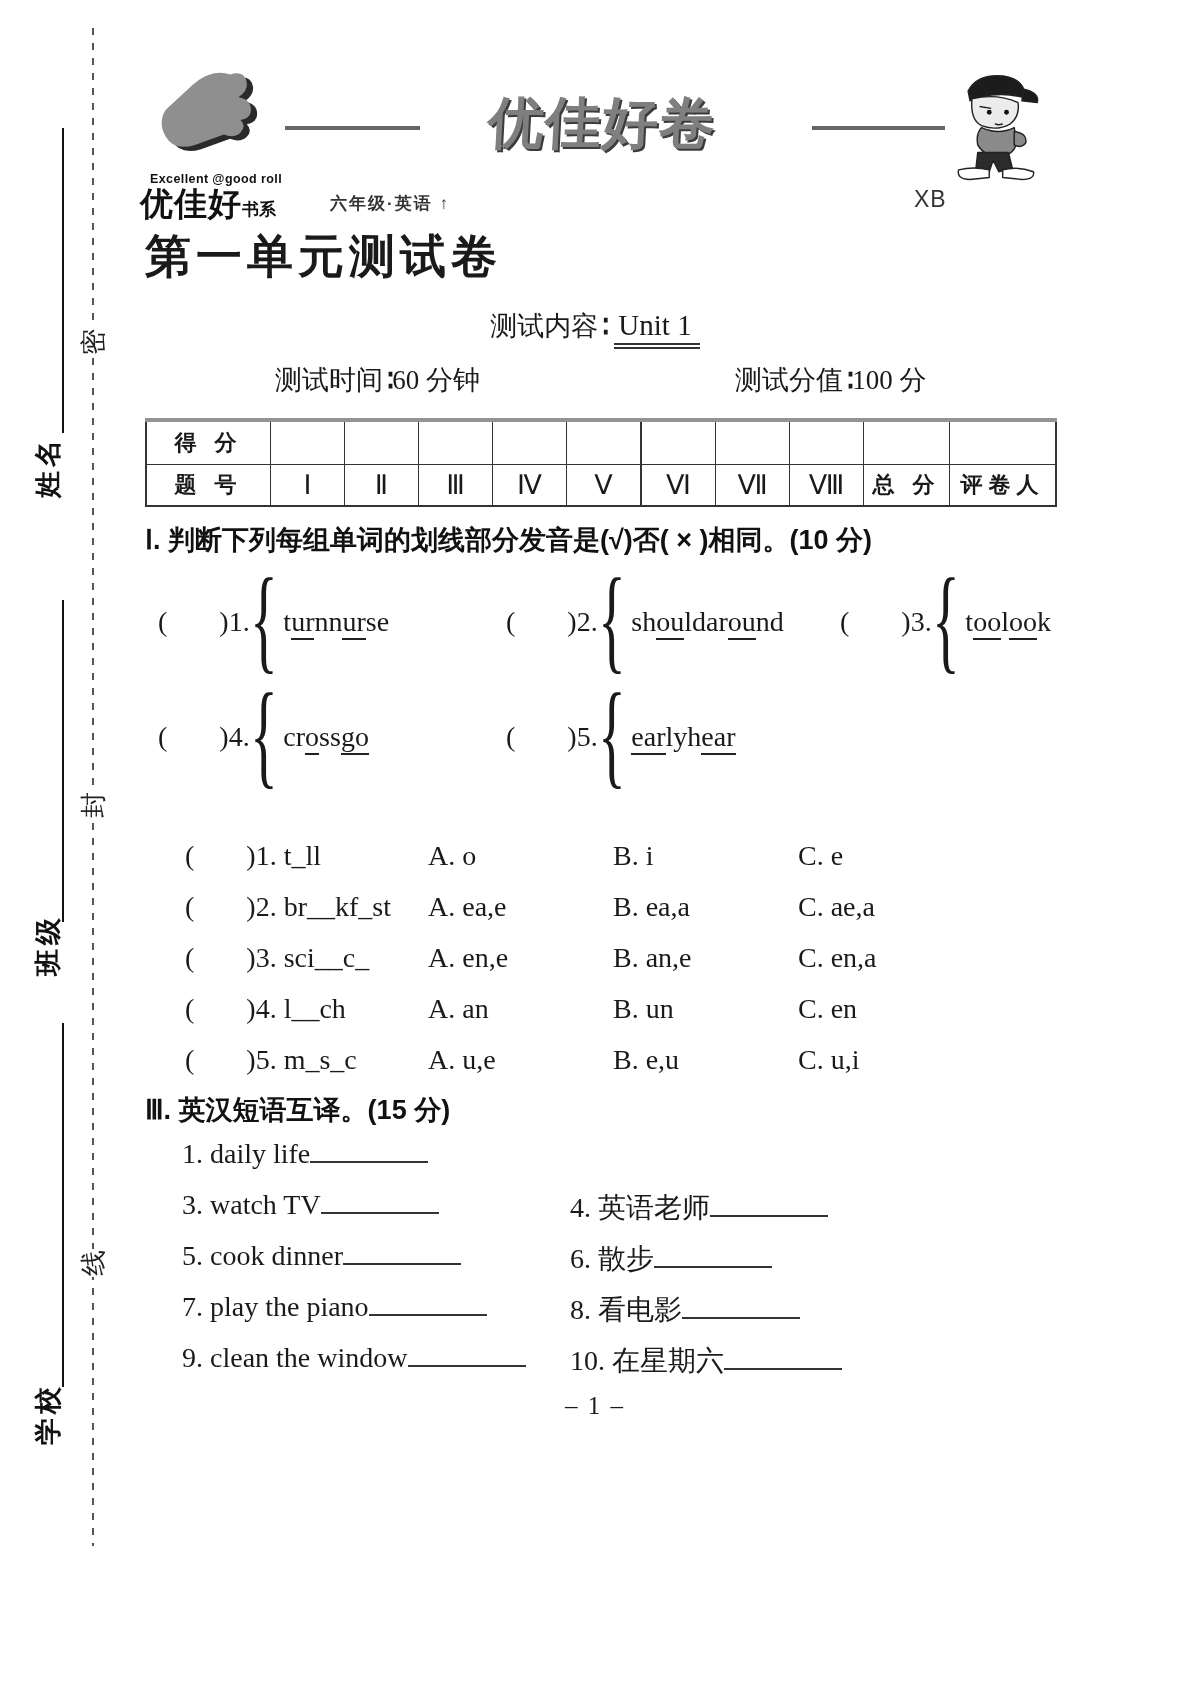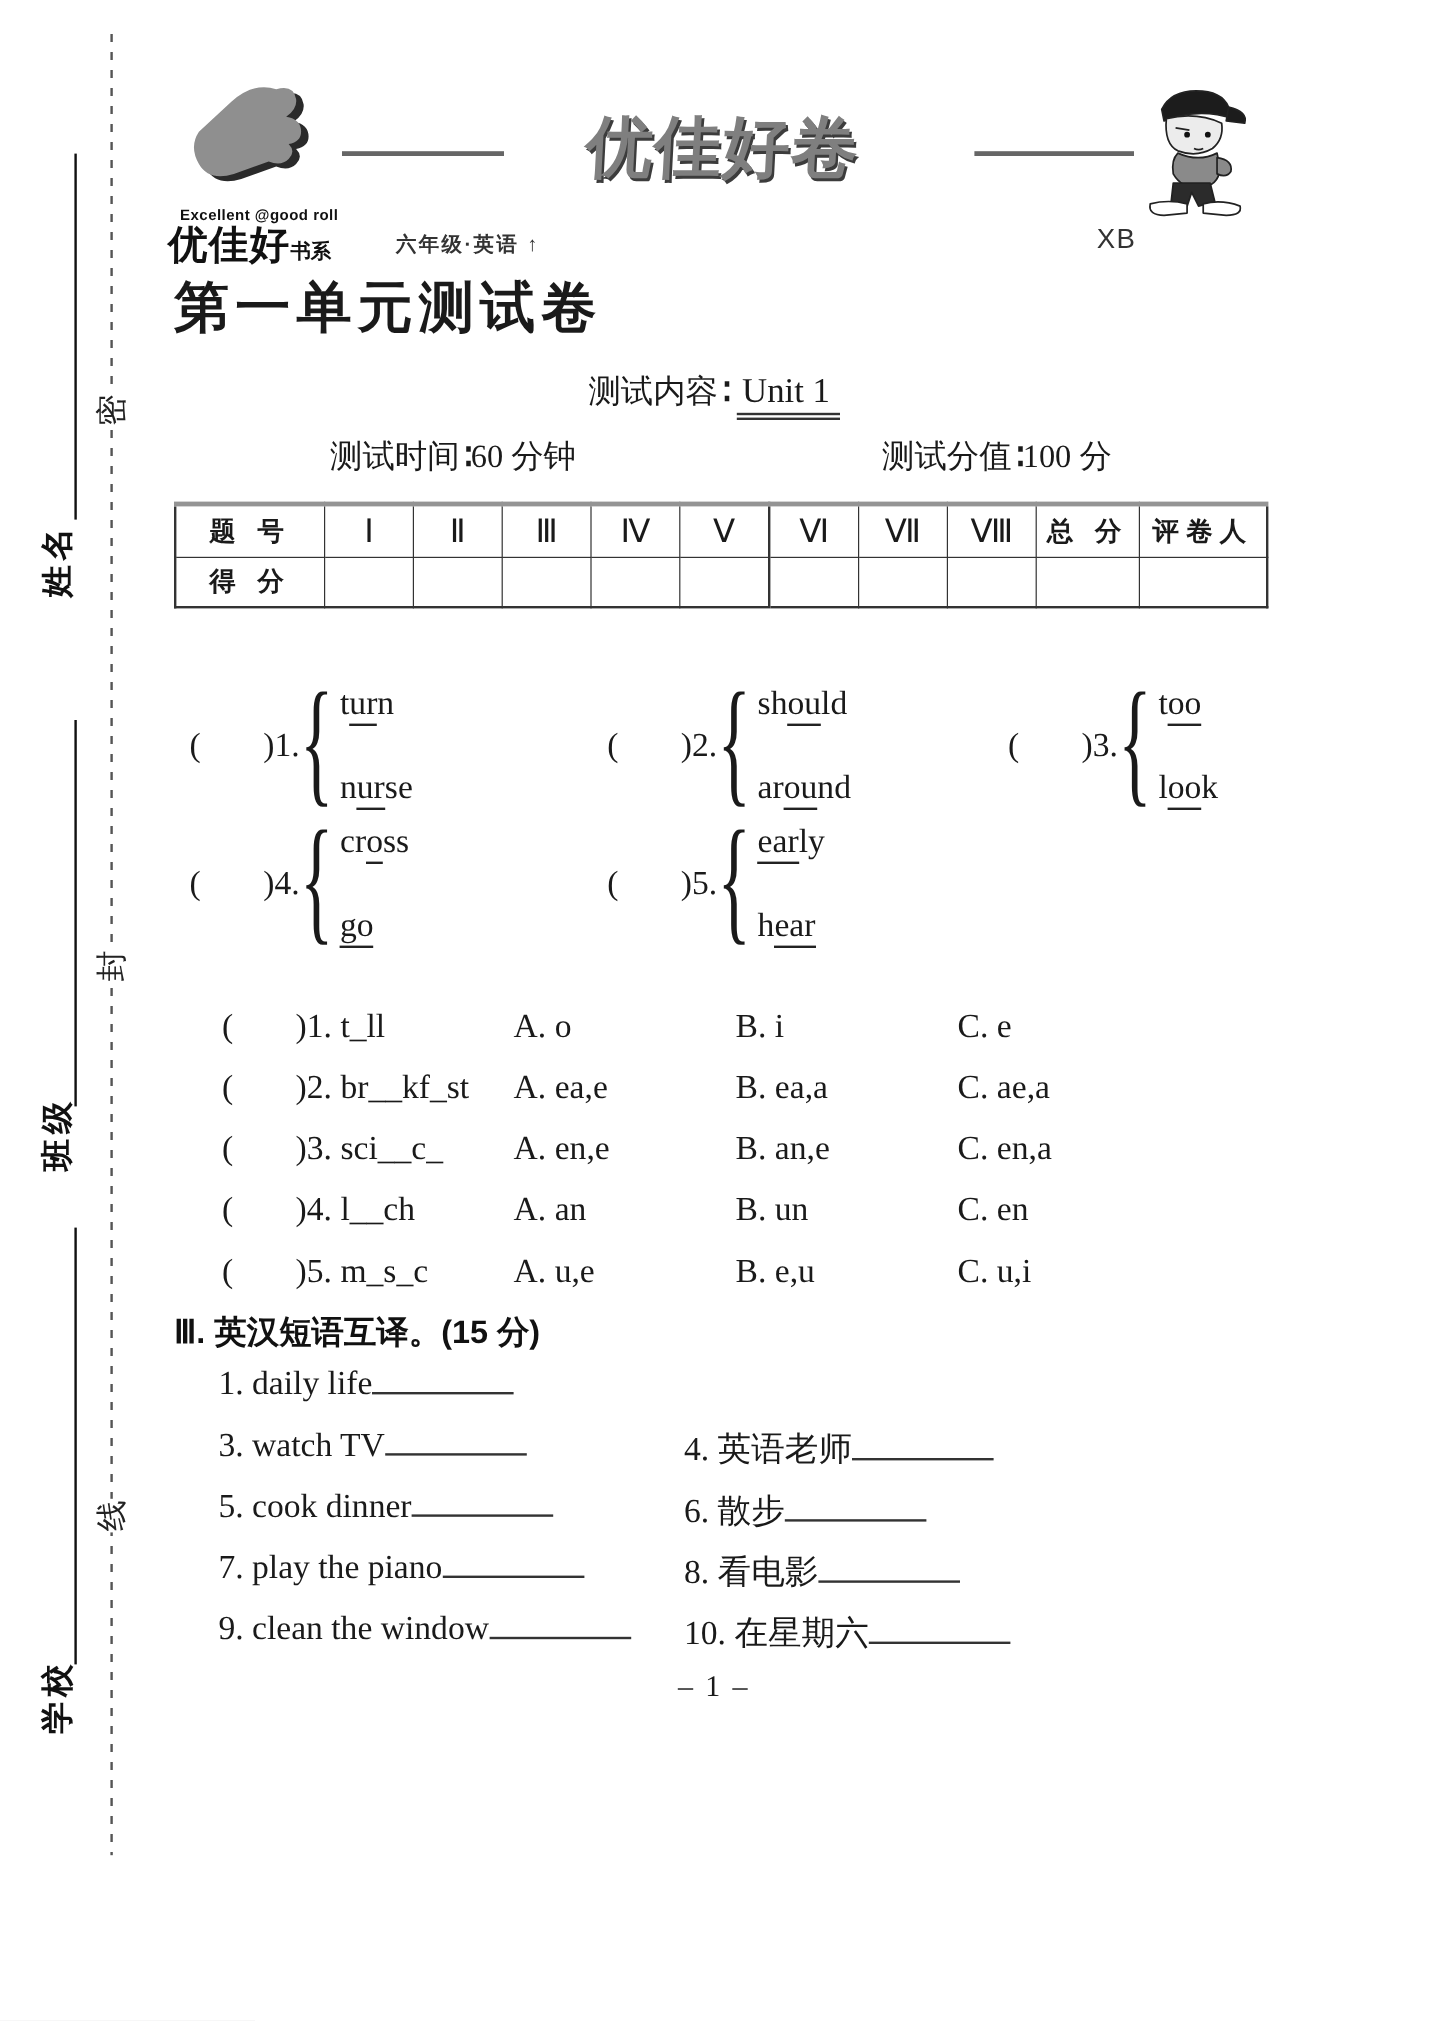--- a/index.html
+++ b/index.html
@@ -51,21 +51,21 @@
   td.zh{font-family:"Liberation Sans",sans-serif;font-weight:bold;font-size:22px;letter-spacing:6px;}
   td.rom{font-size:27px;}
 
   
   .sec-head{left:145px;font-family:"Liberation Sans",sans-serif;font-weight:bold;font-size:27px;
     color:#111;white-space:nowrap;}
   .pair{display:flex;align-items:center;height:112px;}
   .pnum{font-size:28px;white-space:nowrap;}
   .gap{display:inline-block;width:52px;}
   .brace{font-size:116px;font-weight:100;line-height:.9;transform:scaleX(.5);margin:0 -8px 6px -14px;}
-  .pwords{display:flex;flex-direction:column;row-gap:38px;font-size:28px;}
+  .pwords{display:flex;flex-direction:row;row-gap:38px;font-size:28px;}
   .ul{border-bottom:2px solid #222;padding-bottom:1px;}
   .mcrow{left:145px;width:900px;display:flex;font-size:28px;}
   .mc-stem{width:283px;padding-left:40px;box-sizing:border-box;white-space:nowrap;}
   .mc-opt{width:185px;white-space:nowrap;}
   .trrow{left:145px;width:900px;display:flex;font-size:28px;}
   .tr-left{width:425px;padding-left:37px;box-sizing:border-box;white-space:nowrap;}
   .tr-right{white-space:nowrap;}
   .blank{display:inline-block;width:118px;border-bottom:2px solid #333;height:2px;}
 
   .footer{left:145px;top:1392px;width:900px;text-align:center;font-size:25px;letter-spacing:2px;}
@@ -120,49 +120,50 @@
   <div class="abs title">第一单元测试卷</div>
   <div class="abs content-line">
     <span>测试内容∶</span>
     <span class="content-value">Unit 1</span>
   </div>
   <div class="abs meta" style="left:275px;top:362px"><span>测试时间∶</span><span>60 分钟</span></div>
   <div class="abs meta" style="left:735px;top:362px"><span>测试分值∶</span><span>100 分</span></div>
 
   <table class="score">
     <tbody>
+      <tr id="score-row">
+          <td class="zh">得 分</td>
+          <td></td>
+          <td></td>
+          <td></td>
+          <td></td>
+          <td></td>
+          <td></td>
+          <td></td>
+          <td></td>
+          <td></td>
+          <td></td>
+        </tr>
       <tr id="score-head">
           <td class="zh">题 号</td>
           <td class="rom">Ⅰ</td>
           <td class="rom">Ⅱ</td>
           <td class="rom">Ⅲ</td>
           <td class="rom">Ⅳ</td>
           <td class="rom">Ⅴ</td>
           <td class="rom">Ⅵ</td>
           <td class="rom">Ⅶ</td>
           <td class="rom">Ⅷ</td>
           <td class="zh">总 分</td>
           <td class="zh">评卷人</td>
         </tr>
-      <tr id="score-row">
-          <td class="zh">得 分</td>
-          <td></td>
-          <td></td>
-          <td></td>
-          <td></td>
-          <td></td>
-          <td></td>
-          <td></td>
-          <td></td>
-          <td></td>
-          <td></td>
-        </tr>
     </tbody>
   </table>
 
+  <div class="abs sec-head" style="top:522px">Ⅰ. 判断下列每组单词的划线部分发音是(√)否( × )相同。(10 分)</div>
   <div id="pairs">
       <div class="pair abs" style="left: 158px; top: 566px;">
         <span class="pnum">(<span class="gap"></span>)1.</span>
         <span class="brace">{</span>
         <span class="pwords">
           <span class="pword">t<span class="ul">ur</span>n</span>
           <span class="pword">n<span class="ul">ur</span>se</span>
         </span>
       </div>
       <div class="pair abs" style="left: 506px; top: 566px;">

